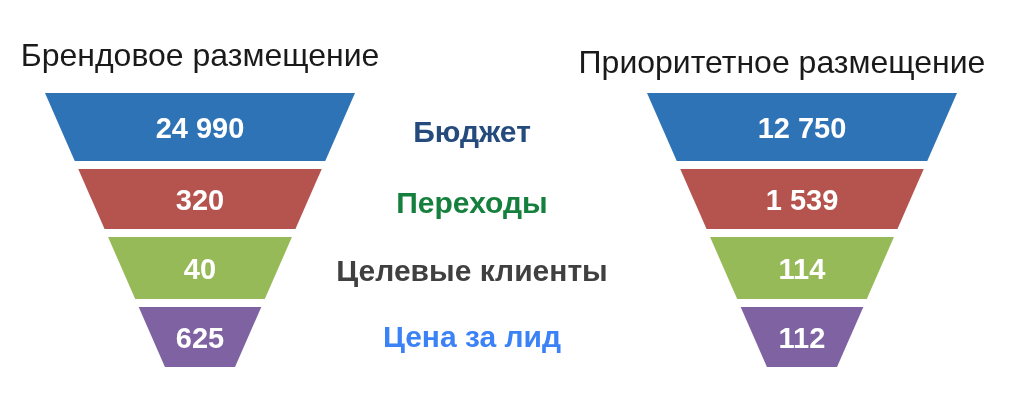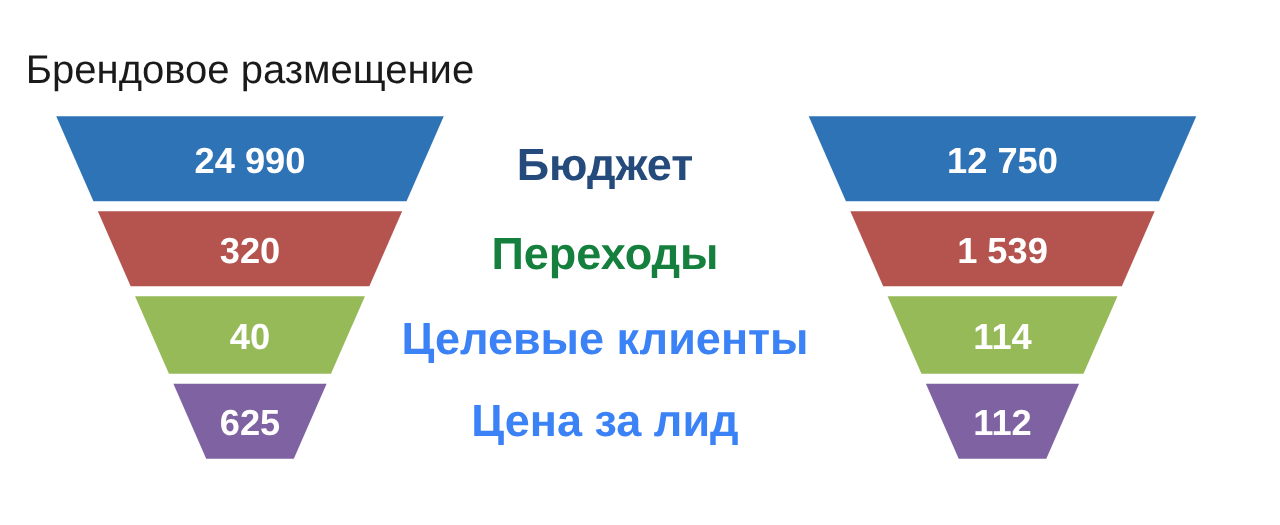--- a/index.html
+++ b/index.html
@@ -17,40 +17,41 @@
     transform: translateX(-50%);
     font-size: 32px;
     font-weight: 400;
     white-space: nowrap;
     letter-spacing: 0px;
   }
   .title-left  { left: 200px; top: 37px; }
   .title-right { left: 782px; top: 44px; }
   .stage-label {
     position: absolute;
-    left: 484px;
+    left: 472px;
     transform: translate(-50%, -50%);
-    font-size: 36px;
+    font-size: 30px;
     font-weight: bold;
     white-space: nowrap;
   }
   #funnel-svg { position: absolute; left: 0; top: 0; }
   .funnel-value {
     font-size: 29px;
     font-weight: bold;
     font-family: "Liberation Sans", "DejaVu Sans", sans-serif;
   }
 </style>
 </head>
 <body>
 
 <div class="canvas">
 
   <div class="chart-title title-left" style="color: rgb(26, 26, 26);">Брендовое размещение</div>
 
+  <div class="chart-title title-right" style="color: rgb(26, 26, 26);">Приоритетное размещение</div>
 
   <svg id="funnel-svg" width="1024" height="420" viewBox="0 0 1024 420">
       <polygon points="45,93 355,93 325.225988700565,161 74.77401129943502,161" fill="#2F73B7"></polygon>
       <text x="200" y="138" text-anchor="middle" class="funnel-value" fill="#FFFFFF">24 990</text>
       <polygon points="78.27683615819208,169 321.72316384180795,169 295.45197740112997,229 104.54802259887005,229" fill="#B5534E"></polygon>
       <text x="200" y="210" text-anchor="middle" class="funnel-value" fill="#FFFFFF">320</text>
       <polygon points="108.05084745762711,237 291.9491525423729,237 264.8022598870057,299 135.19774011299435,299" fill="#97BA59"></polygon>
       <text x="200" y="279" text-anchor="middle" class="funnel-value" fill="#FFFFFF">40</text>
       <polygon points="138.70056497175142,307 261.2994350282486,307 235.02824858757063,367 164.97175141242937,367" fill="#7E62A1"></polygon>
       <text x="200" y="348" text-anchor="middle" class="funnel-value" fill="#FFFFFF">625</text>
@@ -60,17 +61,17 @@
       <text x="802" y="210" text-anchor="middle" class="funnel-value" fill="#FFFFFF">1 539</text>
       <polygon points="710.0508474576271,237 893.9491525423729,237 866.8022598870057,299 737.1977401129943,299" fill="#97BA59"></polygon>
       <text x="802" y="279" text-anchor="middle" class="funnel-value" fill="#FFFFFF">114</text>
       <polygon points="740.7005649717514,307 863.2994350282486,307 837.0282485875706,367 766.9717514124294,367" fill="#7E62A1"></polygon>
       <text x="802" y="348" text-anchor="middle" class="funnel-value" fill="#FFFFFF">112</text>
     </svg>
 
   <div>
     <div class="stage-label" style="top: 132px; color: rgb(37, 75, 125);">Бюджет</div>
     <div class="stage-label" style="top: 203px; color: #15803d;">Переходы</div>
-    <div class="stage-label" style="top: 271px; color: #3b82f6;">Целевые клиенты</div>
+    <div class="stage-label" style="top: 271px; color: #404040;">Целевые клиенты</div>
     <div class="stage-label" style="top: 337px; color: #3b82f6;">Цена за лид</div>
   </div>
 
 </div>
 
 </body></html>

